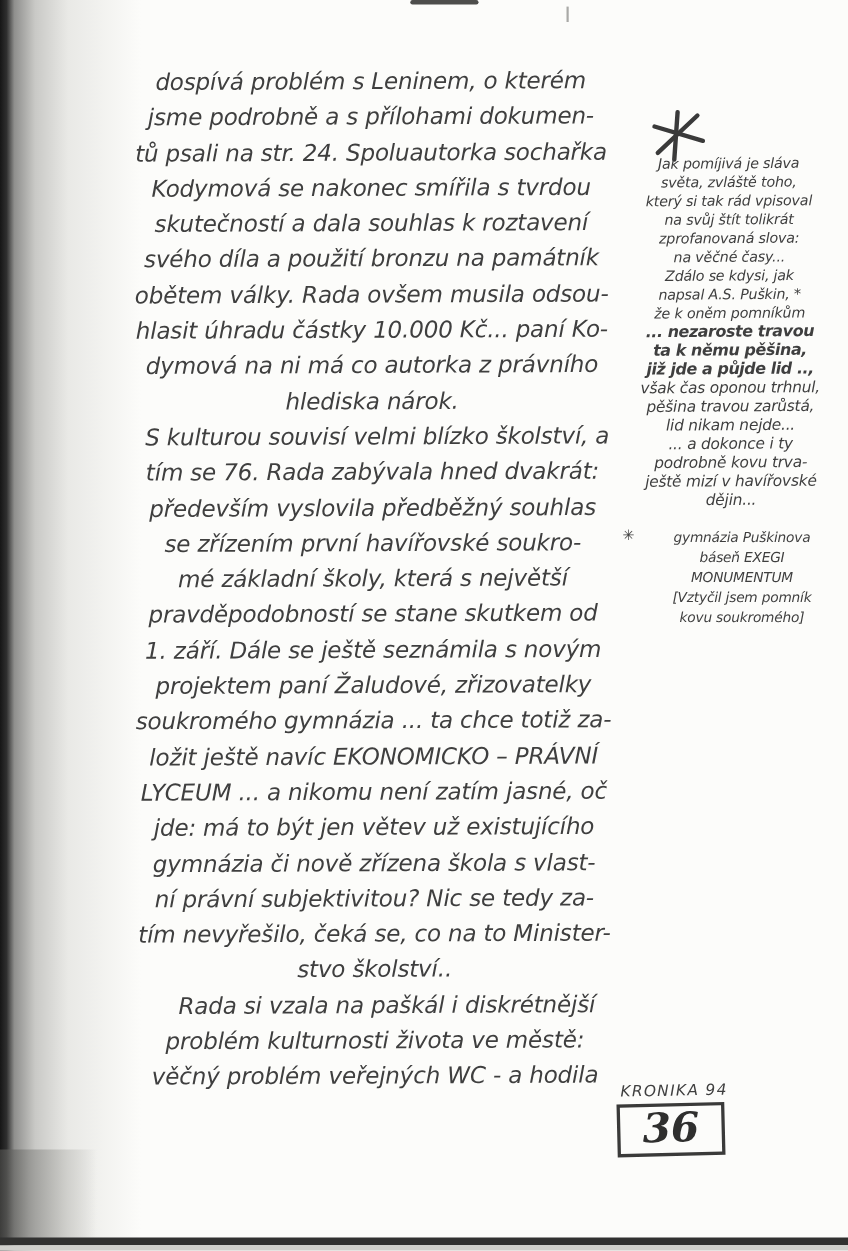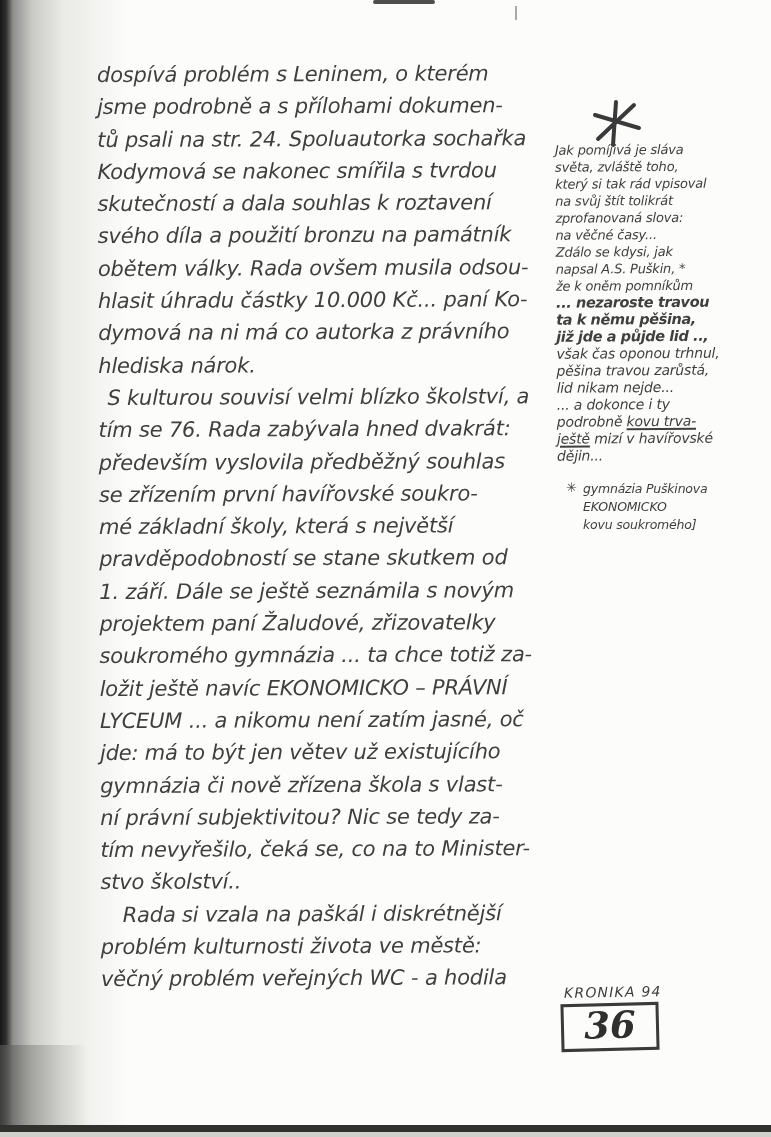--- a/index.html
+++ b/index.html
@@ -1,21 +1,21 @@
 <!DOCTYPE html>
 <html><head>
 <meta charset="utf-8">
 <style>
   html,body{margin:0;padding:0;}
   body{
     width:771px;height:1137px;position:relative;overflow:hidden;
     background:#fcfcfa;
     font-family:"DejaVu Sans", sans-serif;
   }
-  .page{position:absolute;inset:0;}
+  .page{position:absolute;inset:0;text-align:center;}
 
   
   .scan-left{
     position:absolute;left:0;top:0;bottom:0;width:130px;
     background:linear-gradient(to right,
       #161616 0px,#2f2f2f 6px,#8f8f8d 13px,#c9c9c6 32px,
       #e9e9e6 62px, rgba(252,252,250,0) 128px);
   }
   .scan-left-low{
     position:absolute;left:0;top:1045px;width:88px;height:82px;
@@ -41,21 +41,21 @@
   .asterisk-big{position:absolute;left:591px;top:100px;width:52px;height:48px;}
 
   .margin-note{
     position:absolute;left:556px;top:141px;width:215px;
     font-size:13px;line-height:17px;letter-spacing:-0.2px;
     transform:rotate(-0.4deg);
   }
   .m-line{white-space:nowrap;height:17px;}
   .mq{font-size:14.5px;font-weight:bold;letter-spacing:-0.4px;}
   .mq2{font-size:14px;}
-  .ul{text-decoration:underline;text-underline-offset:2px;text-decoration-thickness:1.5px;}
+  .ul{text-underline-offset:2px;text-decoration-thickness:1.5px;}
 
   .footnote{
     position:absolute;left:566px;top:480px;width:200px;
     font-size:12.5px;line-height:18px;letter-spacing:-0.2px;
   }
   .fn-first{position:relative;padding-left:17px;white-space:nowrap;}
   .fn-marker{position:absolute;left:0;top:-1px;font-style:normal;font-size:13px;}
   .fn-line{padding-left:17px;white-space:nowrap;}
 
   .kronika-label{
@@ -146,21 +146,23 @@
     <div class="m-line mq2"><span>podrobně </span><span class="ul">kovu trva-</span></div>
     <div class="m-line mq2"><span class="ul">ještě</span><span> mizí v havířovské</span></div>
     <div class="m-line mq2">dějin...</div>
   </div>
 
   <div class="footnote hand">
     <div class="fn-first">
       <span class="fn-marker">✳</span>
       <span>gymnázia Puškinova</span>
     </div>
-    <div class="fn-line">EKONOMICKO</div>
+    <div class="fn-line">báseň EXEGI</div>
+    <div class="fn-line">MONUMENTUM</div>
+    <div class="fn-line">[Vztyčil jsem pomník</div>
     <div class="fn-line">kovu soukromého]</div>
   </div>
 
   <div class="kronika-label hand">KRONIKA 94</div>
   <div class="page-box">
     <span class="page-number">36</span>
   </div>
 
 </div>
 

